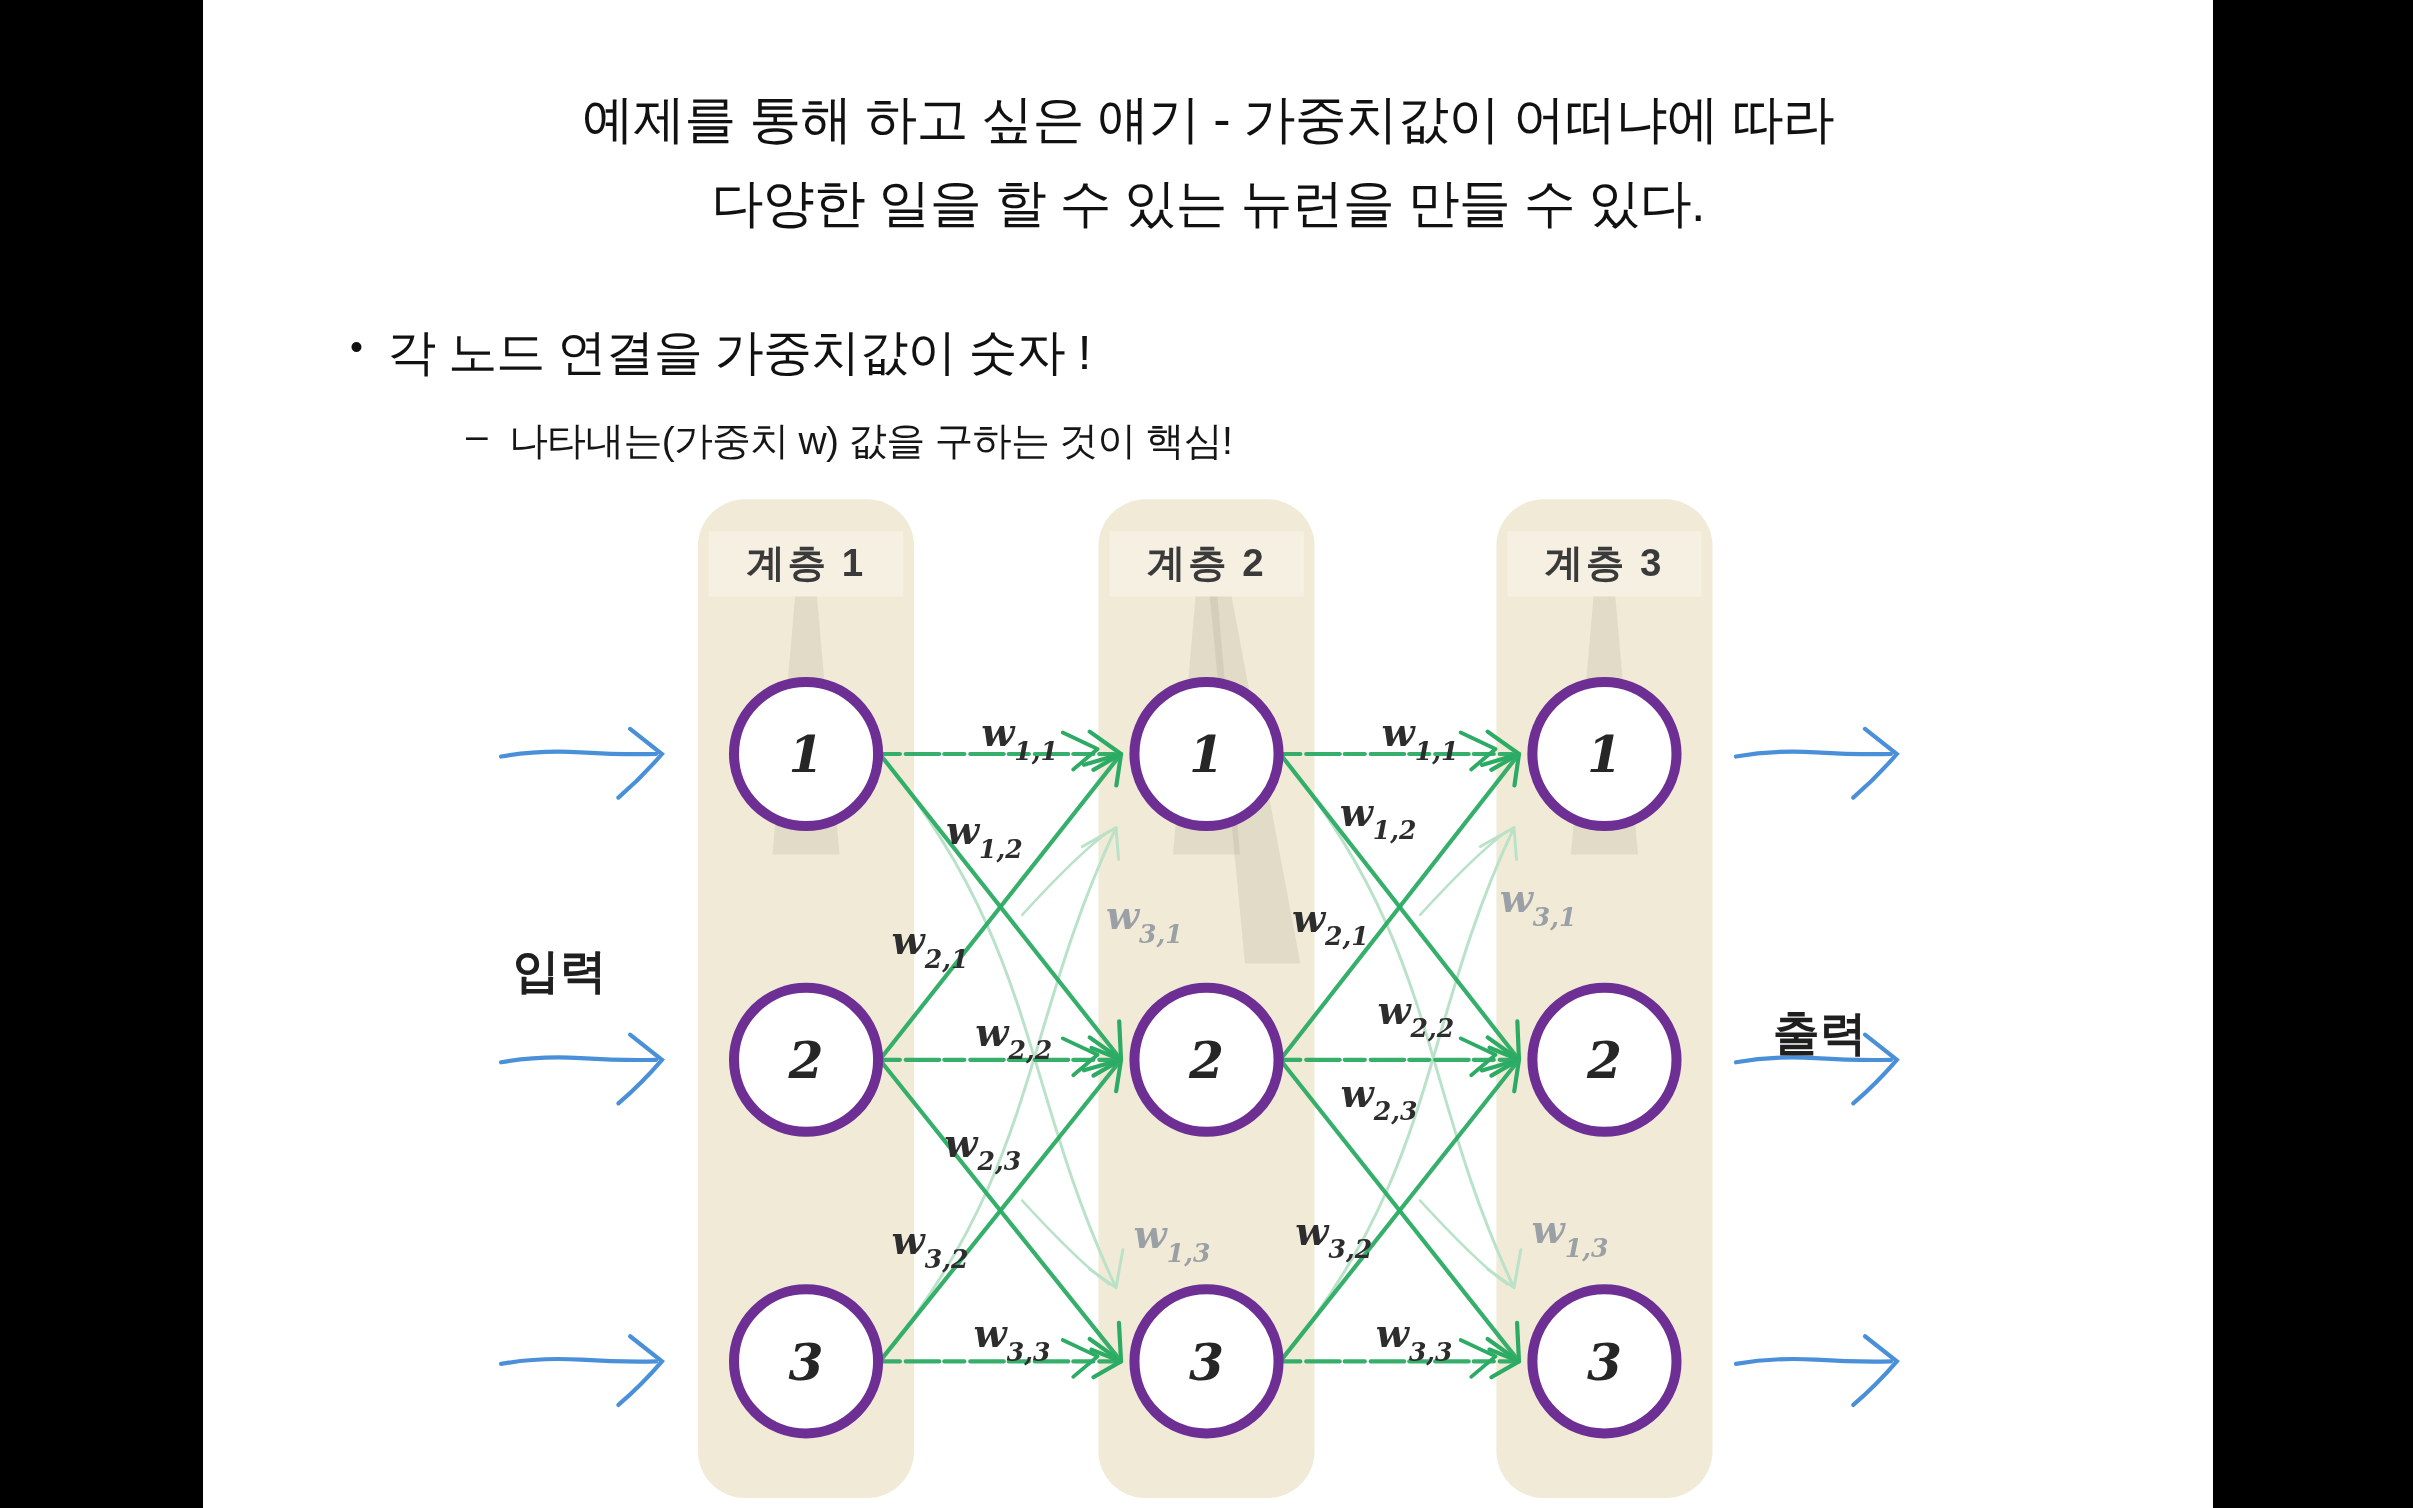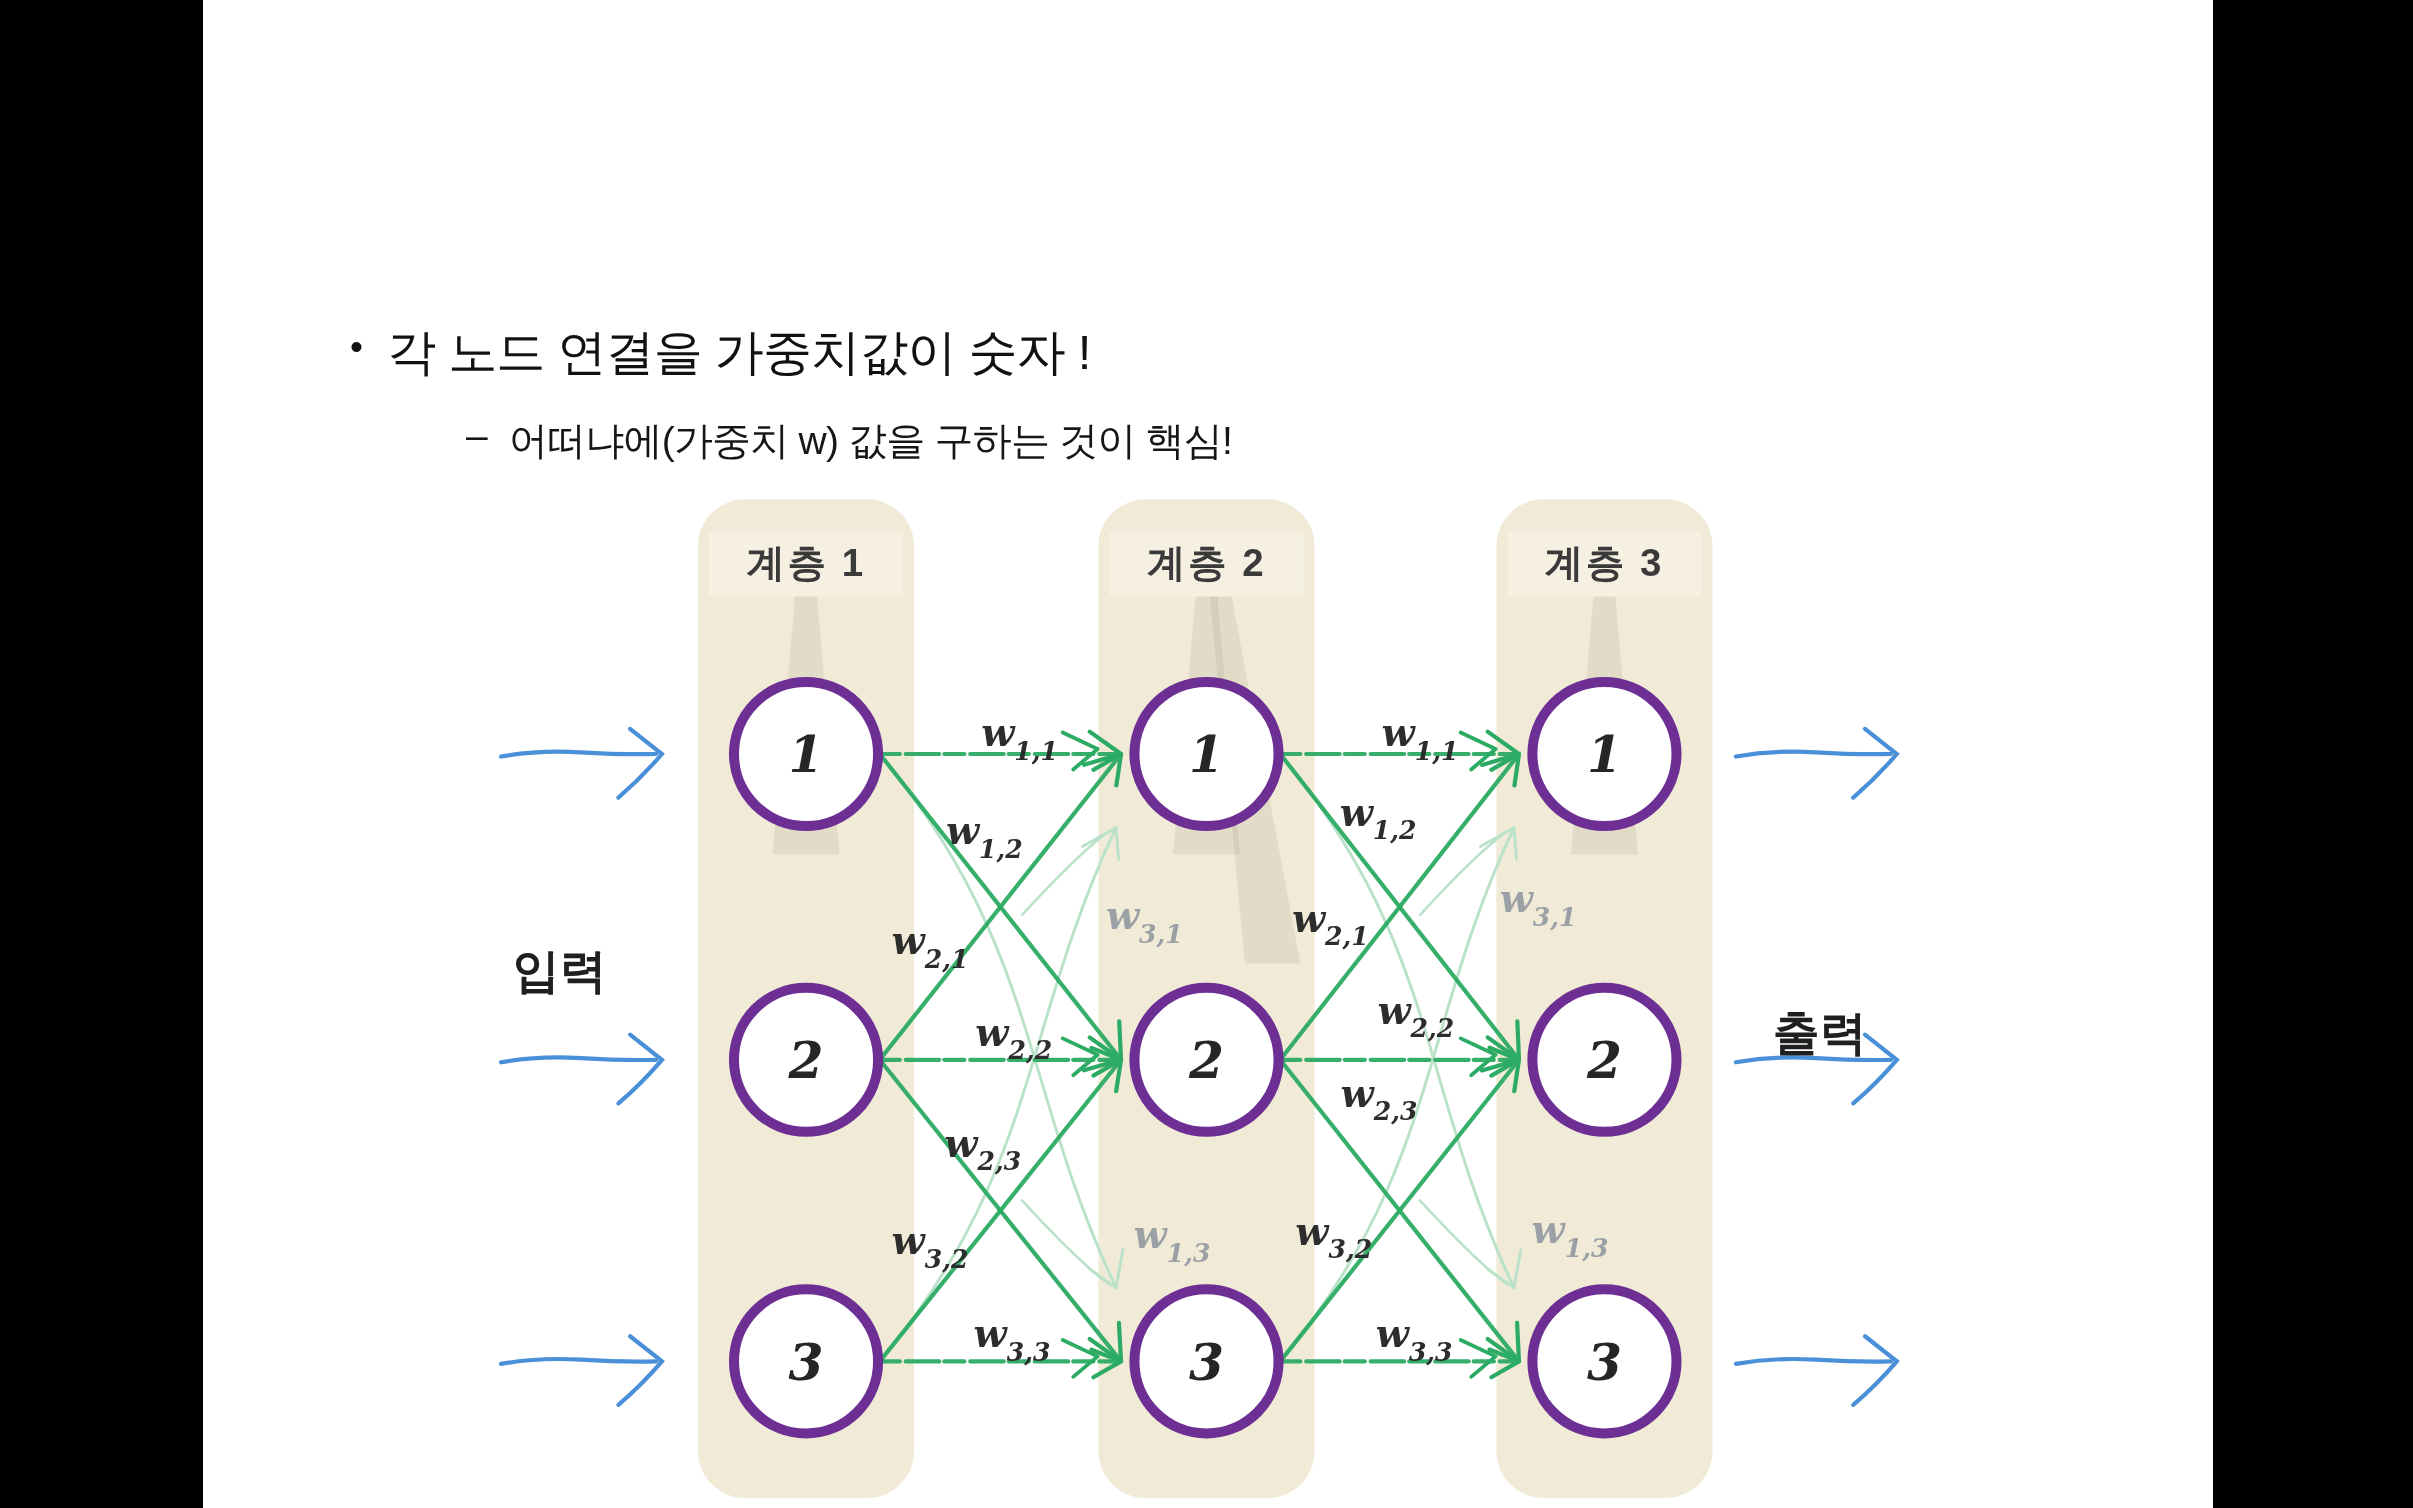--- a/index.html
+++ b/index.html
@@ -17,29 +17,33 @@
                color:#161616;font-size:39px;font-weight:400;letter-spacing:-0.8px;}
   .sub-bullet-item .marker{margin-right:22px;}
   svg.figure{position:absolute;left:0;top:0;}
   text{user-select:none;}
 </style>
 </head>
 <body>
 
 <div class="page">
 
+  <div class="slide-title">
+    <div>예제를 통해 하고 싶은 얘기 - 가중치값이 어떠냐에 따라</div>
+    <div>다양한 일을 할 수 있는 뉴런을 만들 수 있다.</div>
+  </div>
 
   <div class="bullet-item">
     <span class="marker">•</span>
     <span>각 노드 연결을 가중치값이 숫자 !</span>
   </div>
 
   <div class="sub-bullet-item">
     <span class="marker">–</span>
-    <span>어떠냐에(가중치 w) 값을 구하는 것이 핵심!</span>
+    <span>나타내는(가중치 w) 값을 구하는 것이 핵심!</span>
   </div>
 
   <svg class="figure" id="figure" width="2413" height="1508" viewBox="0 0 2880 1800">
       <rect x="833" y="596" width="258" height="1192" rx="56" fill="#f0ead7"></rect>
       <rect x="846" y="634" width="232" height="78" fill="#f5f0e2"></rect>
       <polygon points="949,712 975,712 1002,1020 922,1020" fill="rgba(150,144,118,0.16)"></polygon>
       <text x="962" y="688" text-anchor="middle" font-size="46" font-weight="700" fill="#3a3a3a" letter-spacing="3" font-family="&quot;Liberation Sans&quot;,sans-serif">계층 1</text>
       <rect x="1311" y="596" width="258" height="1192" rx="56" fill="#f0ead7"></rect>
       <rect x="1324" y="634" width="232" height="78" fill="#f5f0e2"></rect>
       <polygon points="1427,712 1453,712 1480,1020 1400,1020" fill="rgba(150,144,118,0.16)"></polygon>

